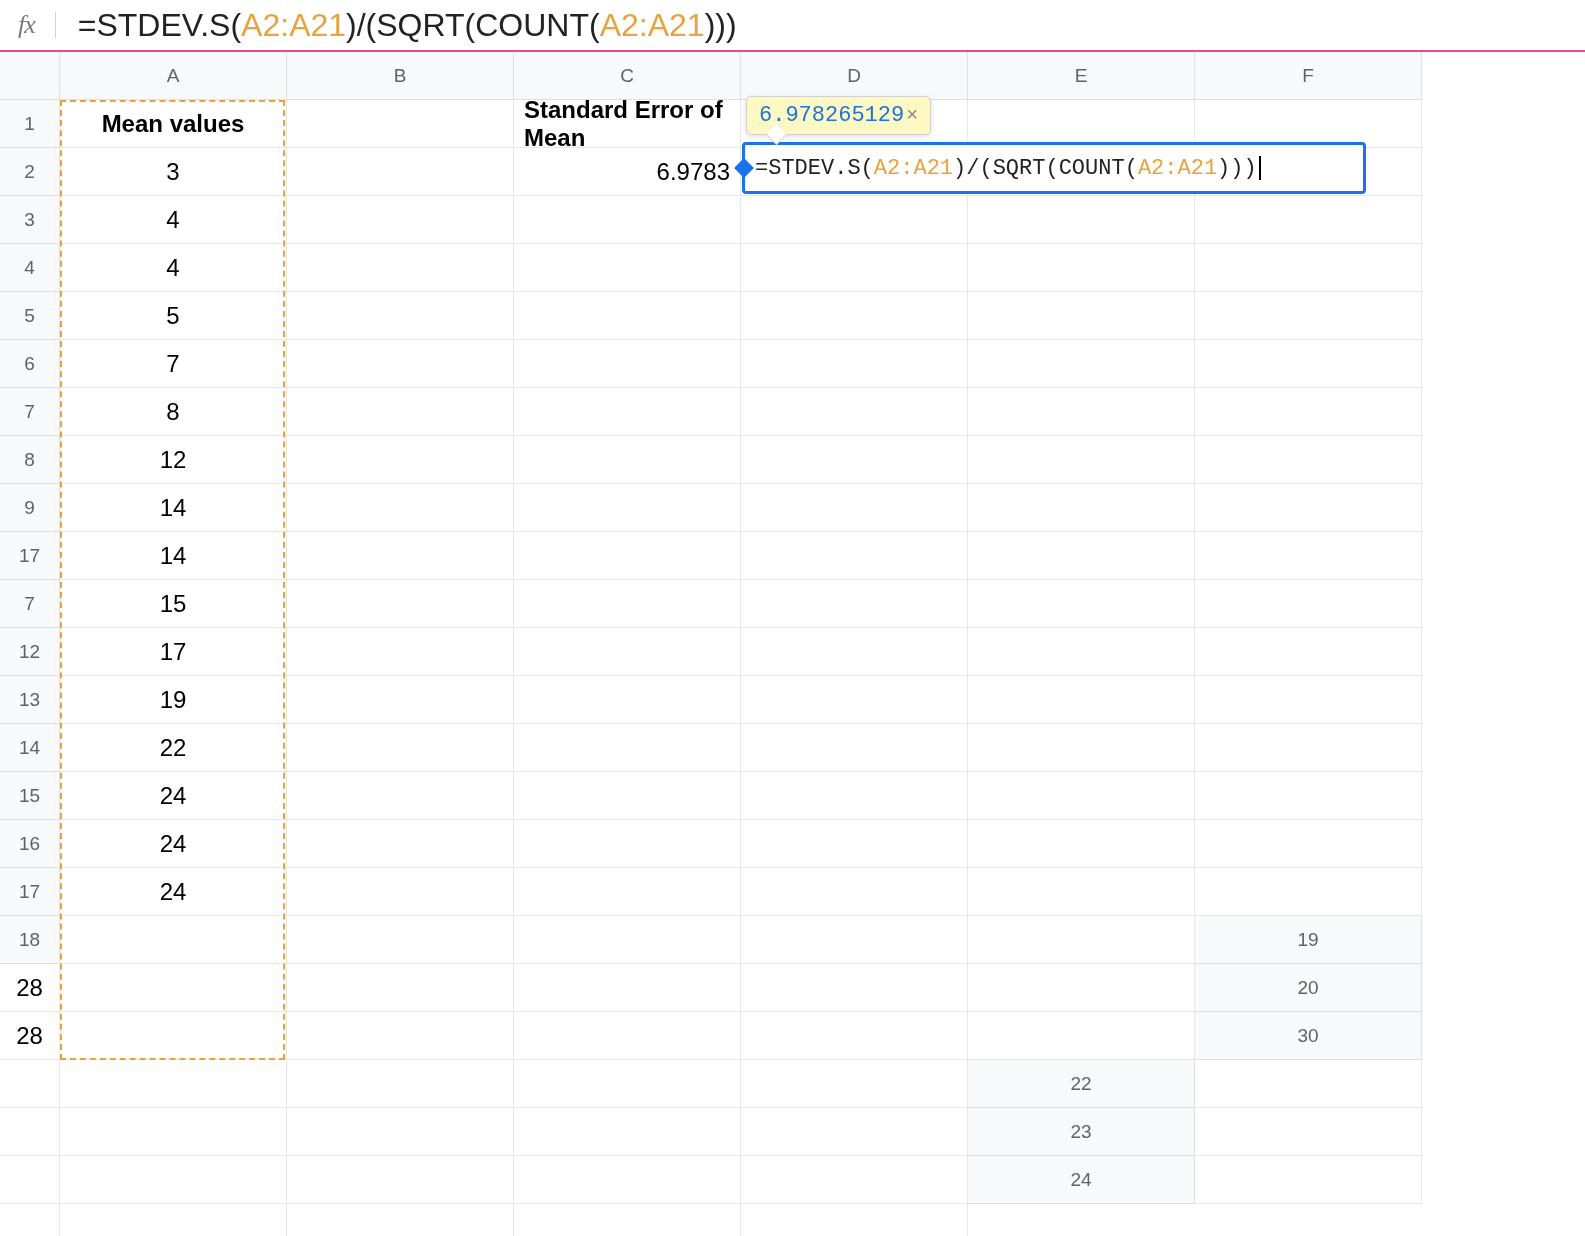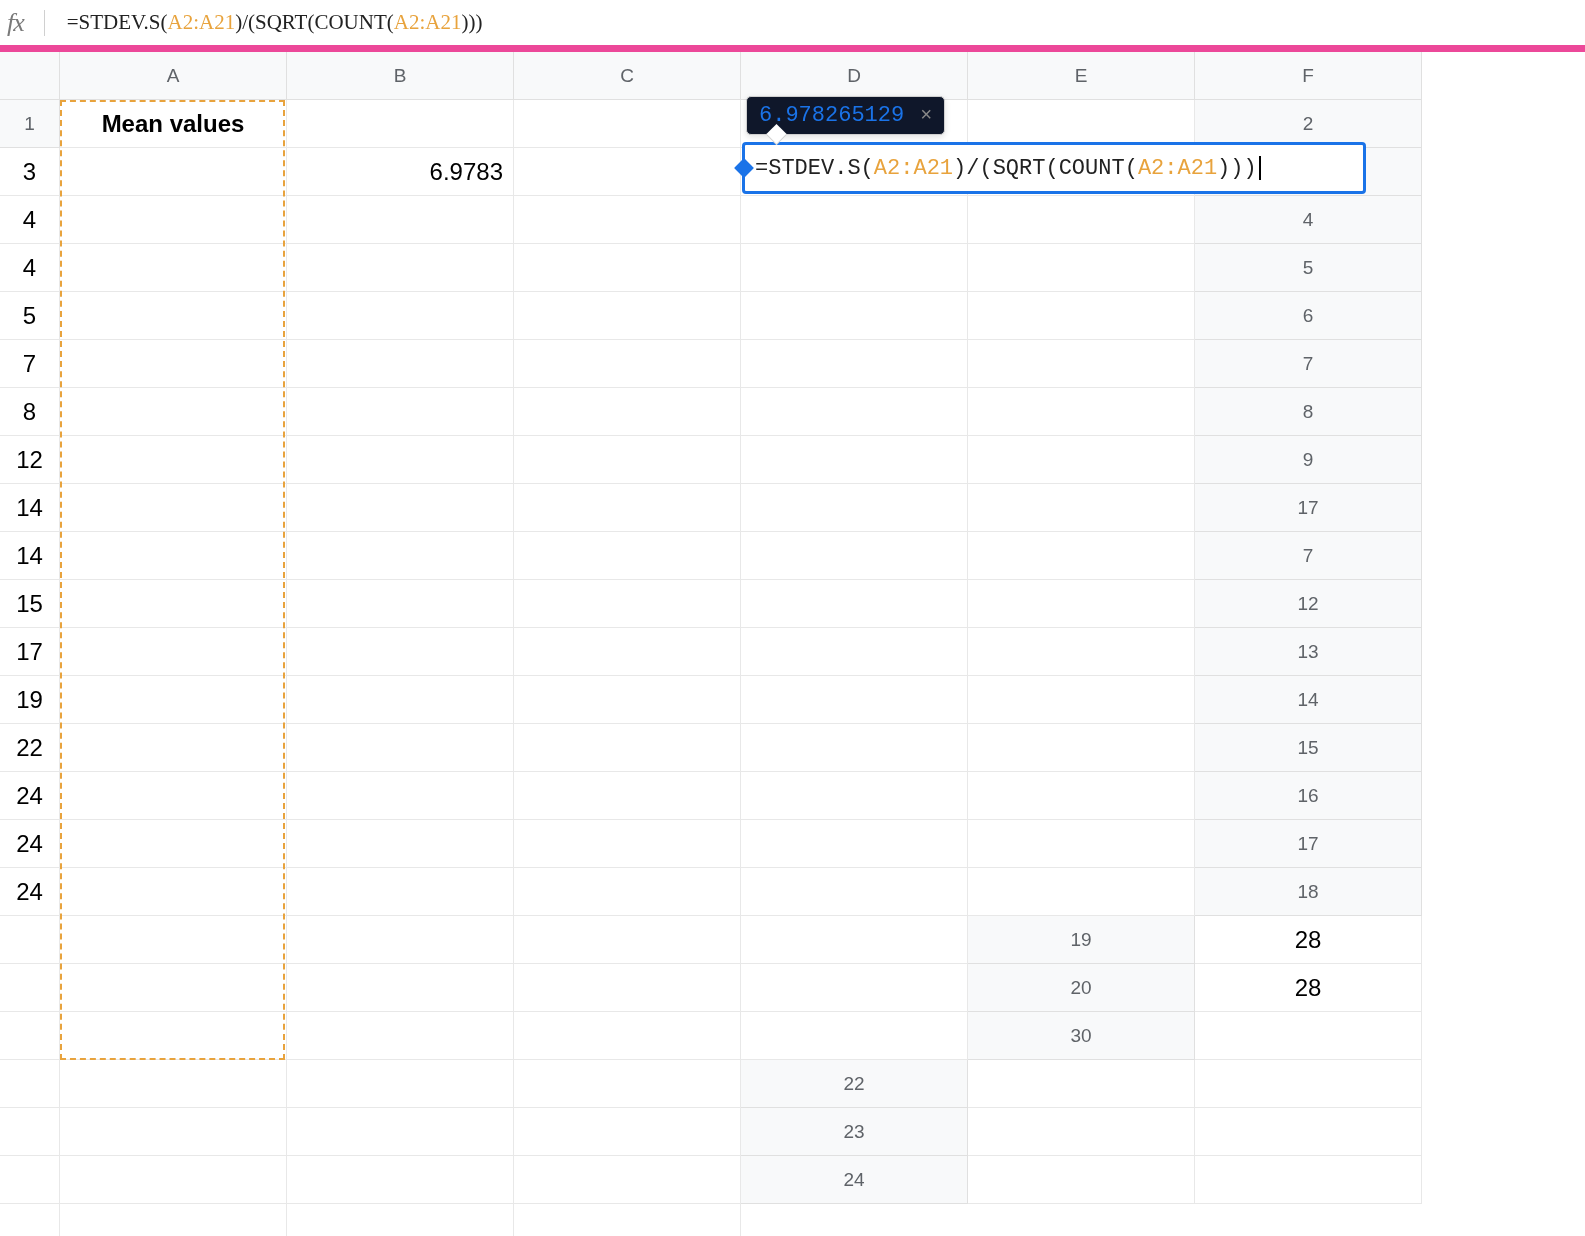--- a/index.html
+++ b/index.html
@@ -2,40 +2,40 @@
 <html><head>
 <meta charset="utf-8">
 <style>
   * { box-sizing: border-box; margin: 0; padding: 0; }
   html, body { width: 1585px; height: 1236px; font-family: Arial, sans-serif; background: #fff; overflow: hidden; }
   
   .formula-bar {
     display: flex;
     align-items: center;
     height: 52px;
-    border-bottom: 7px solid #ec4899;
-    padding: 0 7px;
+    border-bottom: 2px solid #ec4899;
+    padding: 0 18px;
   }
   .fx-label {
     font-family: 'Times New Roman', serif;
     font-style: italic;
     font-size: 26px;
     color: #7a7a7a;
     margin-right: 20px;
     letter-spacing: -1px;
   }
   .formula-divider {
     width: 1px;
     height: 26px;
     background: #d0d0d0;
     margin-right: 22px;
   }
   .formula-text {
-    font-family: Liberation Serif, serif;
-    font-size: 21px;
+    font-family: Liberation Sans, sans-serif;
+    font-size: 32px;
     color: #222;
     white-space: nowrap;
   }
   .formula-text .ref { color: #e8a33d; }
 
   .grid-container {
     display: grid;
     grid-template-columns: 60px 227px 227px 227px 227px 227px 227px;
     grid-auto-rows: 48px;
   }
@@ -115,31 +115,31 @@
     background: #1a73e8;
     left: -8px;
     top: 50%;
     transform: translateY(-50%) rotate(45deg);
     z-index: 19;
   }
 
   .tooltip {
     position: absolute;
     z-index: 25;
-    background: #0f172a;
+    background: #fef9c3;
     border: 1px solid #d0d0d0;
     border-radius: 5px;
     box-shadow: 0 2px 6px rgba(0,0,0,0.12);
     font-family: 'Courier New', monospace;
     font-size: 22px;
     color: #5f6368;
     padding: 6px 12px;
     display: flex;
     align-items: center;
-    gap: 16px;
+    gap: 2px;
   }
   .tooltip .val { color: #1a73e8; }
   .tooltip .close {
     color: #888;
     font-size: 20px;
     cursor: pointer;
   }
   .tooltip::after {
     content: '';
     position: absolute;
@@ -173,20 +173,21 @@
     <div class="col-header">A</div>
     <div class="col-header">B</div>
     <div class="col-header">C</div>
     <div class="col-header">D</div>
     <div class="col-header">E</div>
     <div class="col-header">F</div>
 
     <div class="row-header">1</div>
     <div class="cell center bold">Mean values</div>
     <div class="cell"></div>
+    <div class="cell right bold">Standard Error of Mean</div>
     <div class="cell"></div>
     <div class="cell"></div>
     <div class="cell"></div>
 
     <div class="row-header">2</div>
     <div class="cell center">3</div>
     <div class="cell"></div>
     <div class="cell right">6.9783</div>
     <div class="cell"></div>
     <div class="cell"></div>

